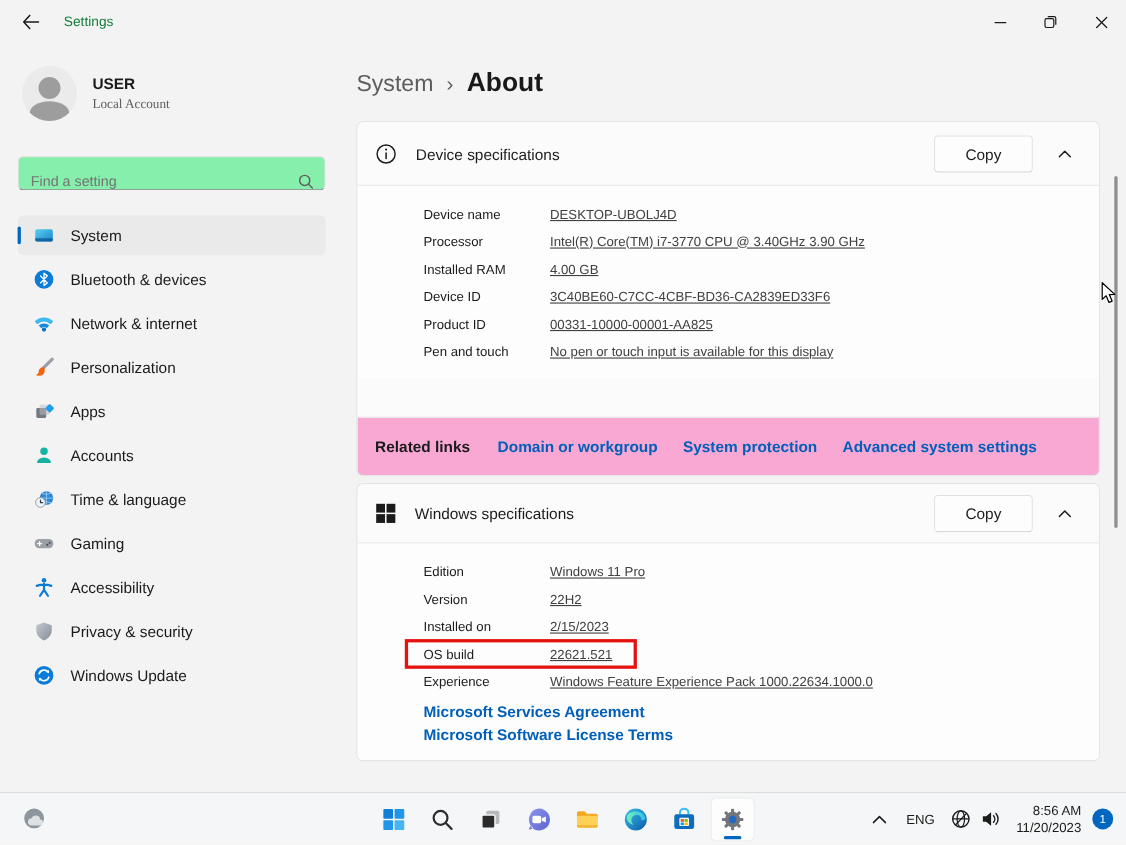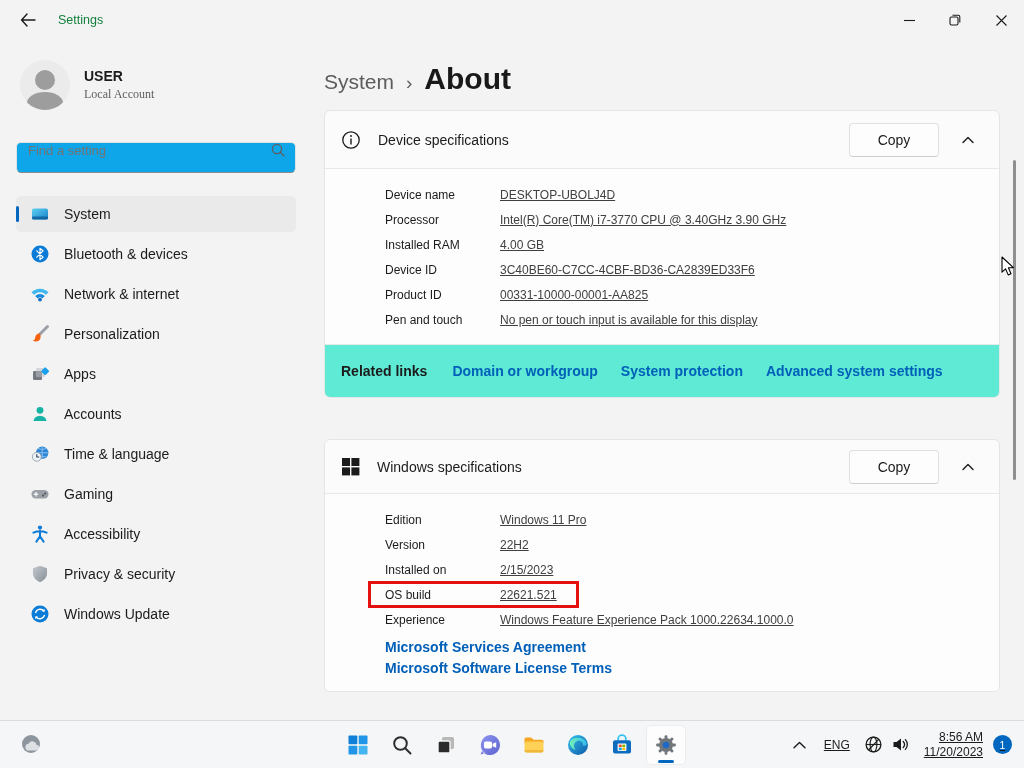--- a/index.html
+++ b/index.html
@@ -16,73 +16,73 @@
   
   .sidebar { position:absolute; top:40px; left:0; width:320px; height:680px; }
   .user-row { display:flex; align-items:center; margin:20px 0 0 20px; }
   .avatar { width:50px; height:50px; border-radius:50%; background:#ebebeb; position:relative; overflow:hidden; flex:0 0 auto; }
   .avatar .head { position:absolute; left:15px; top:10px; width:20px; height:20px; border-radius:50%; background:#9d9d9d; }
   .avatar .body { position:absolute; left:7px; top:32px; width:36px; height:22px; border-radius:50%; background:#9d9d9d; }
   .user-meta { margin-left:14px; }
   .user-name { font-size:14px; font-weight:bold; }
   .user-type { font-size:12px; color:#5e5e5e; margin-top:3px;font-family:Liberation Serif, serif; }
 
-  .search-box { position:absolute; top:102px; left:16px; width:280px; height:31px; background:#0ea5e9; border:1px solid #e0e0e0; border-bottom:1px solid #8a8a8a; border-radius:5px; display:flex; align-items:flex-start; }
+  .search-box { position:absolute; top:102px; left:16px; width:280px; height:31px; background:#86efac; border:1px solid #e0e0e0; border-bottom:1px solid #8a8a8a; border-radius:5px; display:flex; align-items:flex-end; }
   .search-box input { flex:1; border:none; outline:none; background:transparent; font-family:"Liberation Sans",sans-serif; font-size:13px; padding:0 8px 0 11px; color:#1b1b1b; }
   .search-box input::placeholder { color:#737373; }
   .search-glyph { margin-right:10px; display:flex; }
 
   .nav { position:absolute; top:156px; left:16px; width:280px; }
   .nav-item { height:36px; margin-bottom:4px; border-radius:5px; display:flex; align-items:center; padding:0 14px; position:relative; }
   .nav-item.active { background:#eaeaea; }
   .nav-pill { display:none; }
   .nav-item.active .nav-pill { display:block; position:absolute; left:0; top:10px; width:3px; height:16px; border-radius:2px; background:#0067c0; }
   .nav-icon { width:20px; height:20px; display:flex; align-items:center; justify-content:center; }
   .nav-label { font-size:14px; margin-left:14px; }
 
   
   .main { position:absolute; top:40px; left:320px; width:704px; height:680px; }
   .breadcrumb { margin:22px 0 0 4px; font-size:21px; display:flex; align-items:baseline; }
   .crumb-parent { color:#5c5c5c; }
   .crumb-sep { color:#5c5c5c; margin:0 12px; font-size:19px; }
-  .crumb-current { color:#191919; font-weight:bold; font-size:30px; }
+  .crumb-current { color:#191919; font-weight:bold; font-size:24px; }
 
   .card { position:absolute; left:4px; width:676px; background:#fbfbfb; border:1px solid #e5e5e5; border-radius:6px; overflow:hidden; }
   .card-device { top:70px; }
   .card-windows { top:399px; }
   .card-header { height:57px; display:flex; align-items:center; padding:0 16px; }
   .card-windows .card-header { height:53px; }
   .card-title { font-size:14px; margin-left:17px; }
   .copy-btn { margin-left:auto; width:90px; height:34px; background:#fdfdfd; border:1px solid #e0e0e0; border-bottom-color:#cfcfcf; border-radius:4px; font-size:14px; font-family:"Liberation Sans",sans-serif; color:#1b1b1b; display:flex; align-items:center; justify-content:center; }
   .chevron-btn { width:30px; height:30px; margin-left:14px; display:flex; align-items:center; justify-content:center; }
   .card-body { border-top:1px solid #e8e8e8; background:#fdfdfd; padding:13px 16px 12px 60px; }
   .spec-row { height:25px; display:flex; align-items:center; position:relative; font-size:12px; }
   .spec-label { width:115px; flex:0 0 auto; color:#1b1b1b; }
   .spec-value { color:#404040;text-decoration:underline; }
   .annotation-box { position:absolute; left:-17px; top:-1px; width:211px; height:27px; border:3px solid #e51010; pointer-events:none; }
-  .related-row { border-top:1px solid #e8e8e8; height:53px; display:flex; align-items:center; padding:8px 16px; background:#5eead4; }
+  .related-row { border-top:1px solid #e8e8e8; height:53px; display:flex; align-items:center; padding:8px 16px; background:#f9a8d4;margin-top:35px; }
   .related-label { font-size:14px; font-weight:bold; margin-right:25px; }
   .link { font-size:14px; color:#005fb8; text-decoration:none;font-weight:bold; }
   .related-row .link { margin-right:23px; }
   .license-links { margin-top:5px; }
   .license-links .link { display:block; line-height:21px; }
 
   .scroll-thumb { position:absolute; left:1013px; top:160px; width:3px; height:320px; background:#8f8f8f; border-radius:2px; }
 
   .cursor { position:absolute; left:1001px; top:256px; pointer-events:none; }
 
   
   .taskbar { position:absolute; left:0; top:720px; width:1024px; height:48px; background:#f5f6f7; border-top:1px solid #dcdcdc; }
   .widget-btn { position:absolute; left:14px; top:6px; width:36px; height:36px; display:flex; align-items:center; justify-content:center; }
   .tb-center { position:absolute; left:338px; top:4px; display:flex; gap:4px; }
   .tb-btn { width:40px; height:40px; border-radius:5px; display:flex; align-items:center; justify-content:center; position:relative; }
   .tb-btn.active { background:#fdfdfd; border:1px solid #ececec; }
   .tb-underline { display:none; }
   .tb-btn.active .tb-underline { display:block; position:absolute; bottom:1px; left:11px; width:16px; height:3px; border-radius:2px; background:#0067c0; }
-  .tray { position:absolute; right:10px; top:0; height:47px; display:flex; align-items:center;text-decoration:underline; }
+  .tray { position:absolute; right:10px; top:0; height:47px; display:flex; align-items:center; }
   .tray-chevron { width:28px; height:32px; display:flex; align-items:center; justify-content:center; }
   .tray-lang { font-size:12px; padding:0 10px; }
   .tray-icons { display:flex; align-items:center; gap:8px; padding:0 8px 0 4px; }
   .tray-clock { text-align:right; font-size:12px; line-height:15px; padding:0 10px 0 6px; }
   .tray-badge { width:19px; height:19px; border-radius:50%; background:#0067c0; color:#ffffff; font-size:10.5px; display:flex; align-items:center; justify-content:center; margin-right:2px; }
 </style>
 </head>
 <body>
 
 <div class="titlebar">

